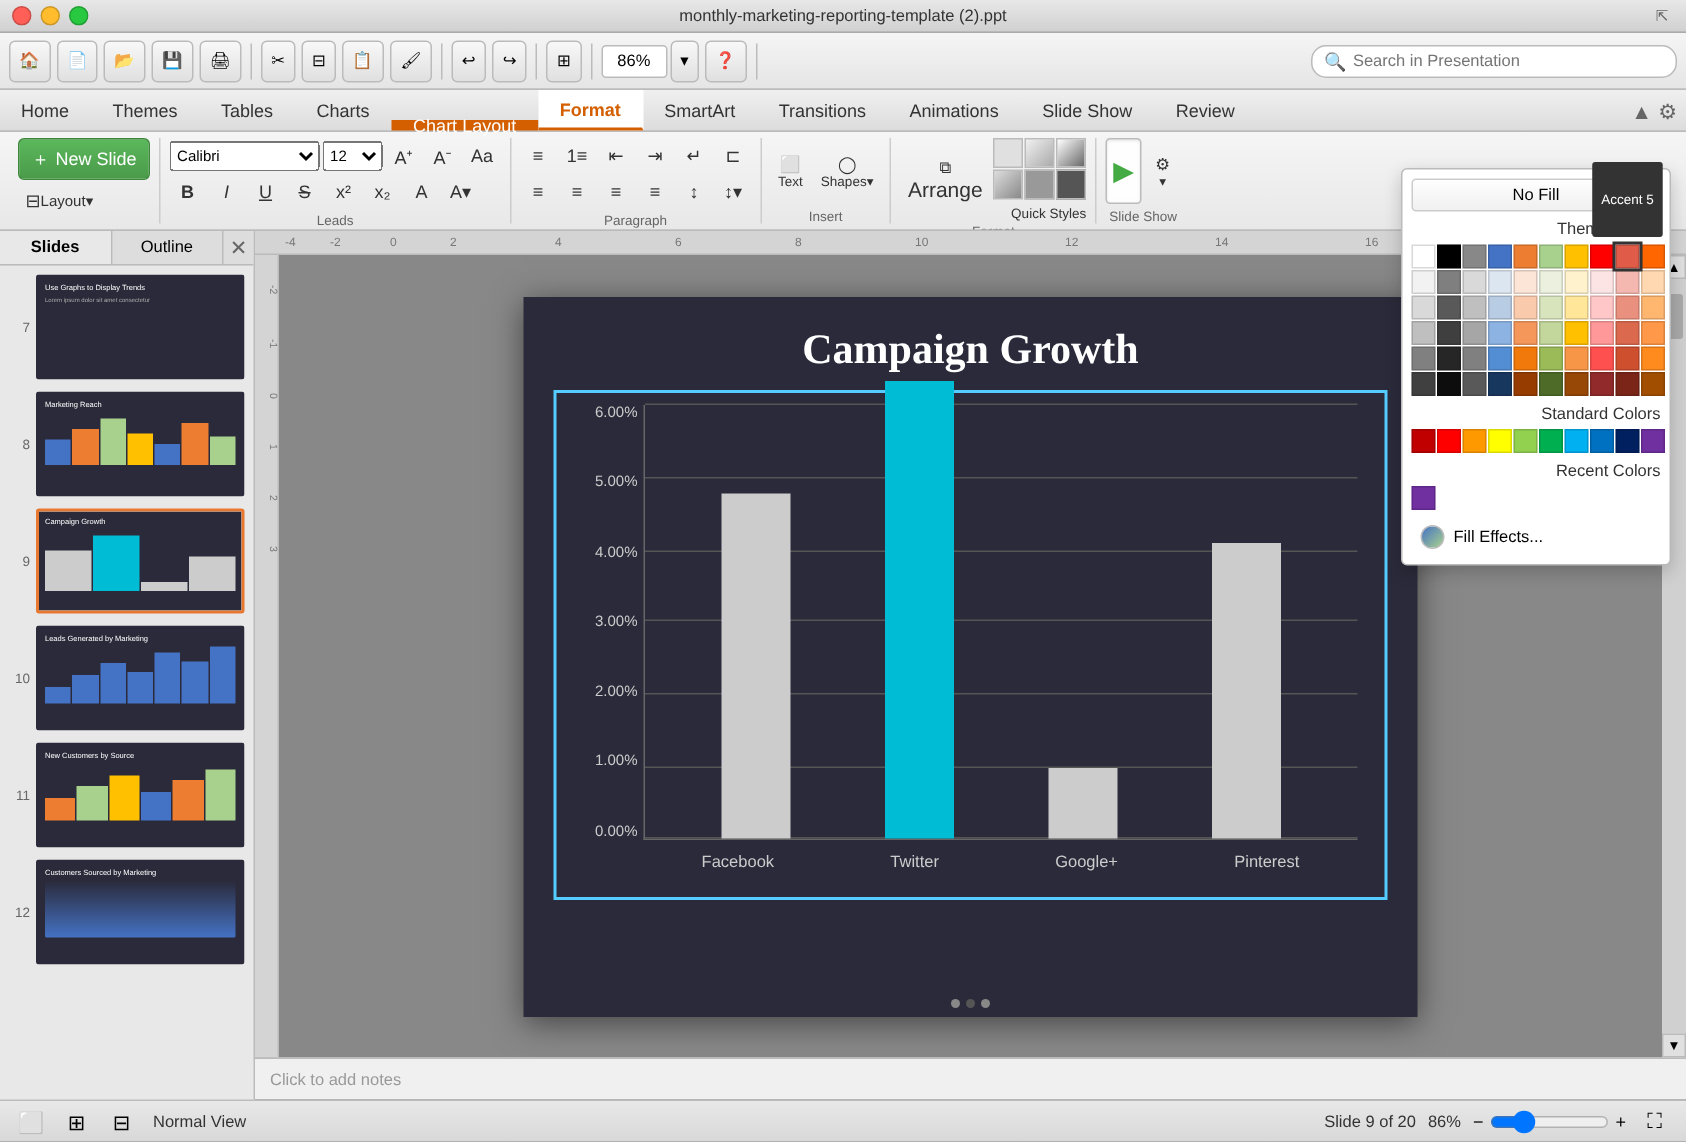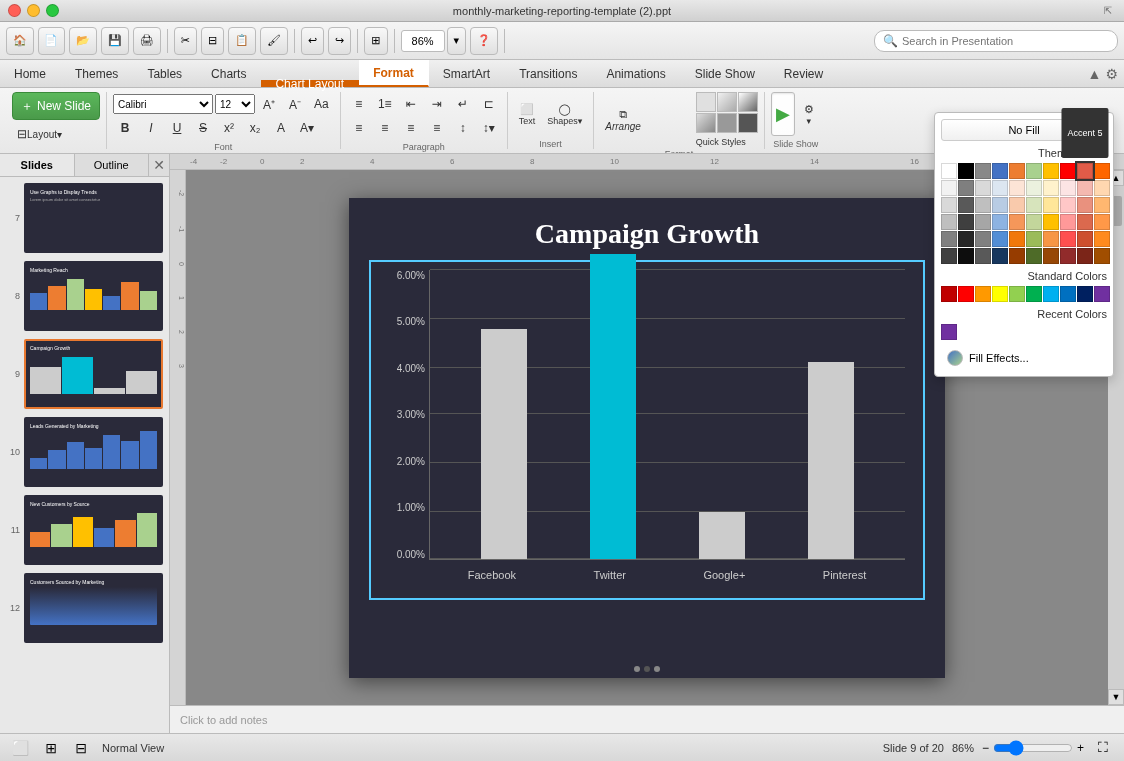--- a/index.html
+++ b/index.html
@@ -77,21 +77,21 @@
       font-size: 12px; color: #333;
     }
     .rt-btn.large { height: 44px; flex-direction: column; font-size: 11px; }
     .rt-btn.active { background: rgba(255,255,255,0.9); border-color: #bbb; box-shadow: inset 0 1px 2px rgba(0,0,0,0.1); }
     .highlighted-btn {
       background: linear-gradient(to bottom, #5bb85b, #4a9a4a);
       color: white; border-radius: 4px; padding: 2px 8px; height: 28px;
       display: flex; align-items: center; gap: 4px; cursor: pointer; border: 1px solid #3a8a3a;
     }
     .quick-styles-area {
-      display: flex; flex-direction: column; align-items: flex-start; gap: 2px; margin-left: 48px;
+      display: flex; flex-direction: column; align-items: flex-end; gap: 2px;
     }
 
     
     .main-area {
       display: flex; height: calc(761px - 22px - 38px - 28px - 66px - 28px);
     }
 
     
     .slide-panel {
       width: 170px; background: #e8e8e8; border-right: 1px solid #bbb;
@@ -327,21 +327,21 @@
           <u>U</u>
         </div>
       <div class="rt-btn">
           <s>S</s>
         </div>
       <div class="rt-btn">x²</div>
       <div class="rt-btn">x₂</div>
       <div class="rt-btn">A</div>
       <div class="rt-btn">A▾</div>
     </div>
-    <div class="rt-group-label">Font</div>
+    <div class="rt-group-label">Leads</div>
   </div>
 
   <div class="rt-group">
     <div class="rt-row">
       <div class="rt-btn">≡</div>
       <div class="rt-btn">1≡</div>
       <div class="rt-btn">⇤</div>
       <div class="rt-btn">⇥</div>
       <div class="rt-btn">↵</div>
       <div class="rt-btn">⊏</div>
@@ -368,21 +368,21 @@
         <span style="font-size:9px;">Shapes▾</span>
       </div>
     </div>
     <div class="rt-group-label">Insert</div>
   </div>
 
   <div class="rt-group">
     <div class="rt-row">
       <div class="rt-btn large">
         <span>⧉</span>
-        <span style="font-size:10px;font-style:italic;">Arrange</span>
+        <span style="font-size:14px;">Arrange</span>
       </div>
       <div class="quick-styles-area">
         <div style="display:grid;grid-template-columns:repeat(3,20px);gap:1px;margin-bottom:2px;">
           <div style="width:20px;height:20px;background:#e0e0e0;border:1px solid #bbb;"></div>
           <div style="width:20px;height:20px;background:linear-gradient(135deg,#f0f0f0,#aaa);border:1px solid #bbb;"></div>
           <div style="width:20px;height:20px;background:linear-gradient(135deg,#fff,#666);border:1px solid #bbb;"></div>
           <div style="width:20px;height:20px;background:linear-gradient(135deg,#ddd,#888);border:1px solid #bbb;"></div>
           <div style="width:20px;height:20px;background:#999;border:1px solid #bbb;"></div>
           <div style="width:20px;height:20px;background:#555;border:1px solid #bbb;"></div>
         </div>

